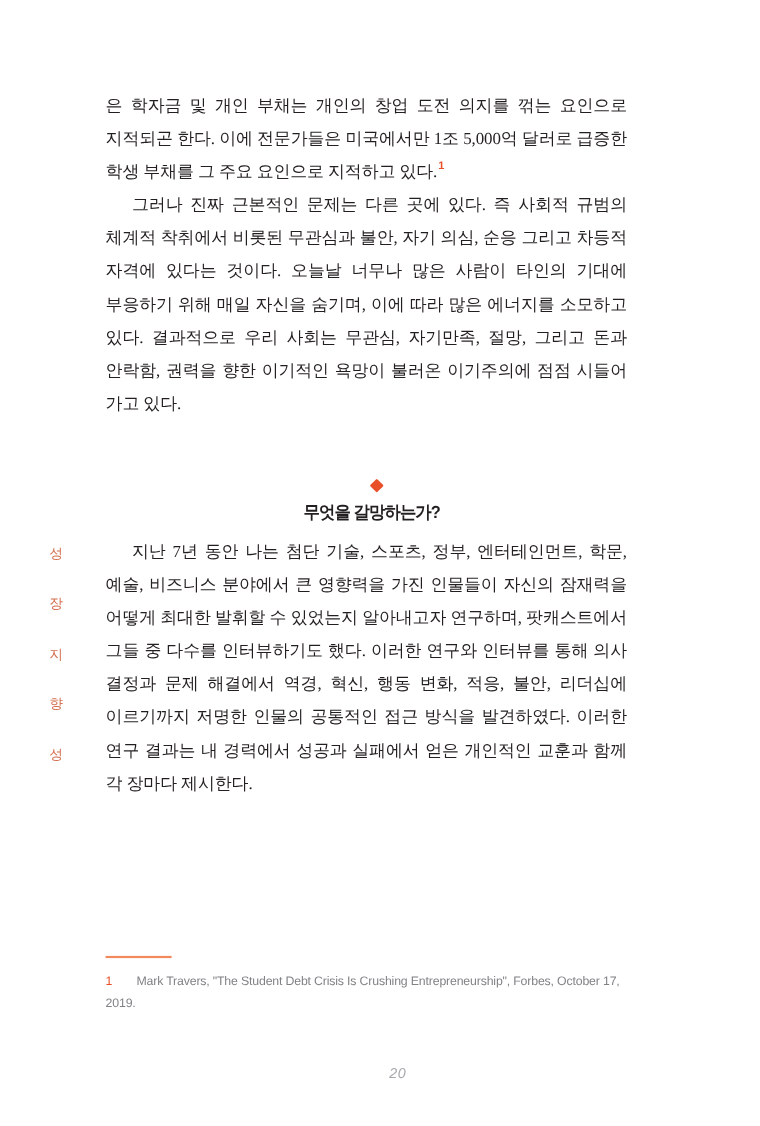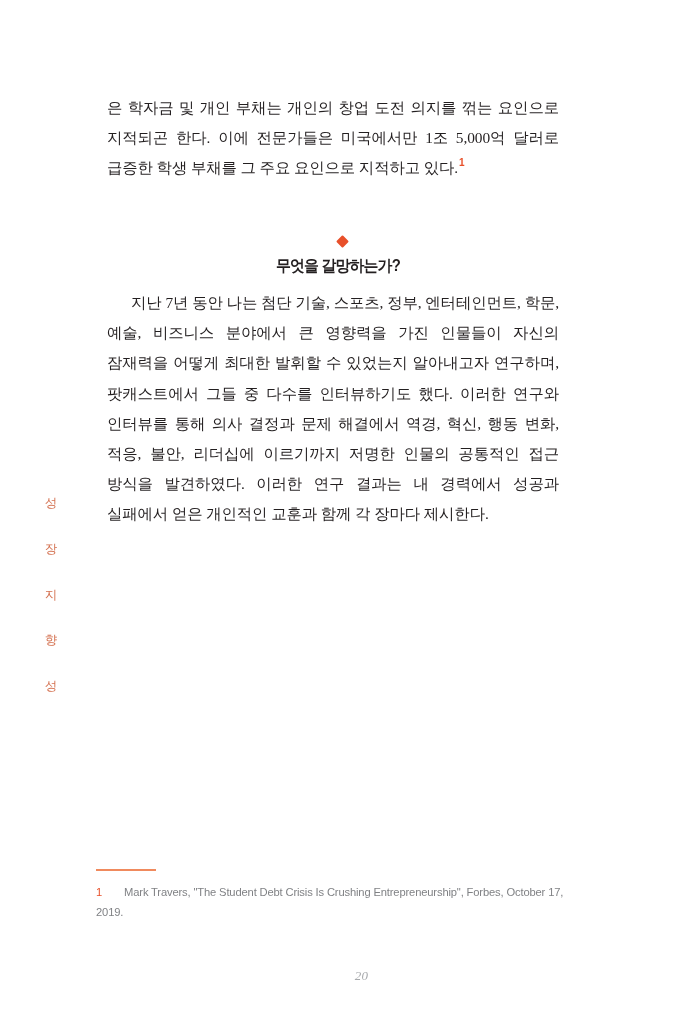--- a/index.html
+++ b/index.html
@@ -41,21 +41,21 @@
 
   
   .column {
     position: absolute;
     left: 96px;
     top: 82px;
     width: 474px;
   }
 
   p.body {
-    margin: 11px;
+    margin: 0;
     font-size: 15.4px;
     line-height: 30.1px;
     color: #231f20;
     text-align: justify;
     text-justify: inter-character;
     text-indent: 24px;
     word-break: keep-all;
     letter-spacing: -0.1px;
   }
   p.body.first {
@@ -129,21 +129,21 @@
     margin-right: 22px;
   }
 
   
   .folio {
     position: absolute;
     left: 0;
     right: 0;
     top: 968px;
     text-align: center;
-    font-family: Liberation Serif, serif;
+    font-family: Liberation Sans, sans-serif;
     font-style: italic;
     font-size: 13px;
     color: #a7a9ac;
     letter-spacing: 0.3px;
     margin-left: 32px;
   }
 </style>
 </head>
 <body>
 
@@ -154,20 +154,21 @@
     <span>장</span>
     <span>지</span>
     <span>향</span>
     <span>성</span>
   </div>
 
   <div class="column">
 
     <p class="body first"><span>은 학자금 및 개인 부채는 개인의 창업 도전 의지를 꺾는 요인으로 지적되곤 한다. 이에 전문가들은 미국에서만 1조 5,000억 달러로 급증한 학생 부채를 그 주요 요인으로 지적하고 있다.</span><sup class="fn-ref">1</sup></p>
 
+    <p class="body">그러나 진짜 근본적인 문제는 다른 곳에 있다. 즉 사회적 규범의 체계적 착취에서 비롯된 무관심과 불안, 자기 의심, 순응 그리고 차등적 자격에 있다는 것이다. 오늘날 너무나 많은 사람이 타인의 기대에 부응하기 위해 매일 자신을 숨기며, 이에 따라 많은 에너지를 소모하고 있다. 결과적으로 우리 사회는 무관심, 자기만족, 절망, 그리고 돈과 안락함, 권력을 향한 이기적인 욕망이 불러온 이기주의에 점점 시들어 가고 있다.</p>
 
 
     <div class="section-heading">
       <span class="diamond"></span>
       <h2>무엇을 갈망하는가?</h2>
     </div>
 
     <p class="body">지난 7년 동안 나는 첨단 기술, 스포츠, 정부, 엔터테인먼트, 학문, 예술, 비즈니스 분야에서 큰 영향력을 가진 인물들이 자신의 잠재력을 어떻게 최대한 발휘할 수 있었는지 알아내고자 연구하며, 팟캐스트에서 그들 중 다수를 인터뷰하기도 했다. 이러한 연구와 인터뷰를 통해 의사 결정과 문제 해결에서 역경, 혁신, 행동 변화, 적응, 불안, 리더십에 이르기까지 저명한 인물의 공통적인 접근 방식을 발견하였다. 이러한 연구 결과는 내 경력에서 성공과 실패에서 얻은 개인적인 교훈과 함께 각 장마다 제시한다.</p>
   </div>
 

